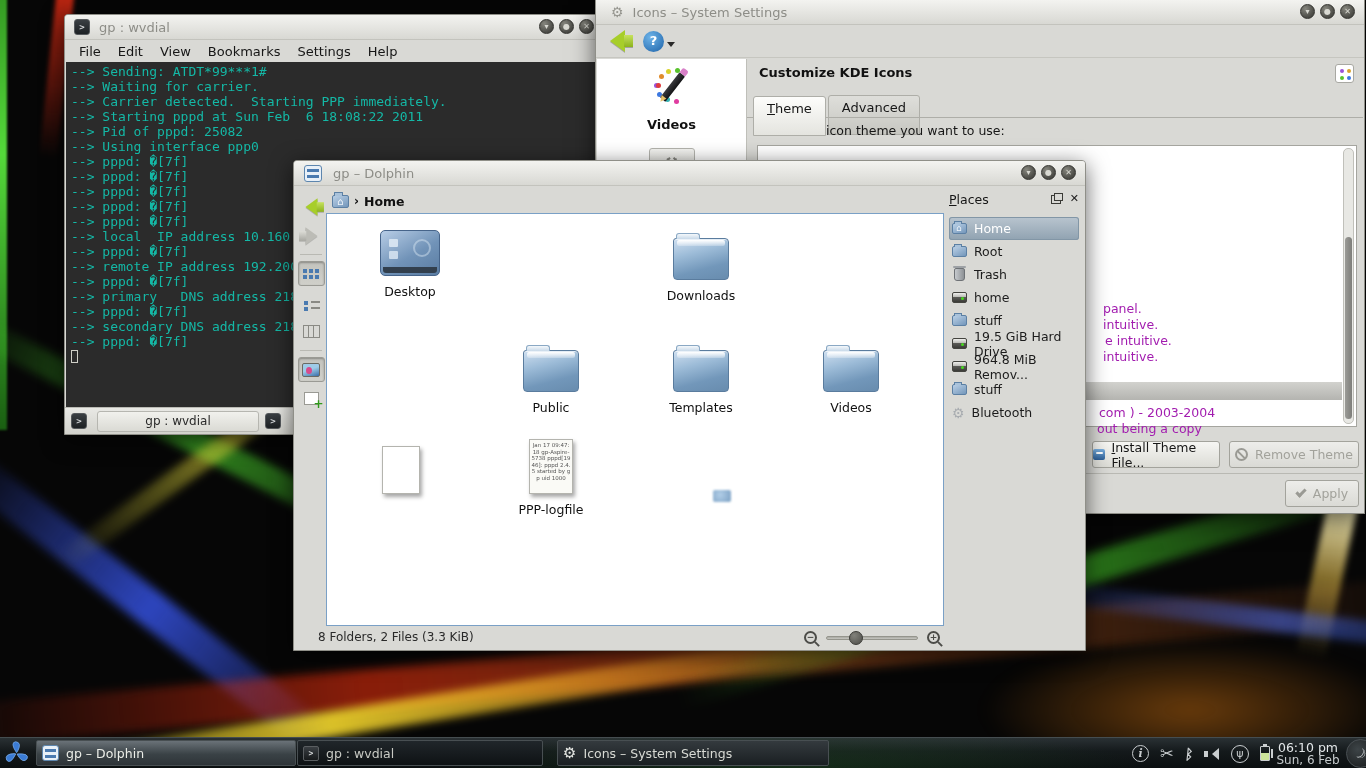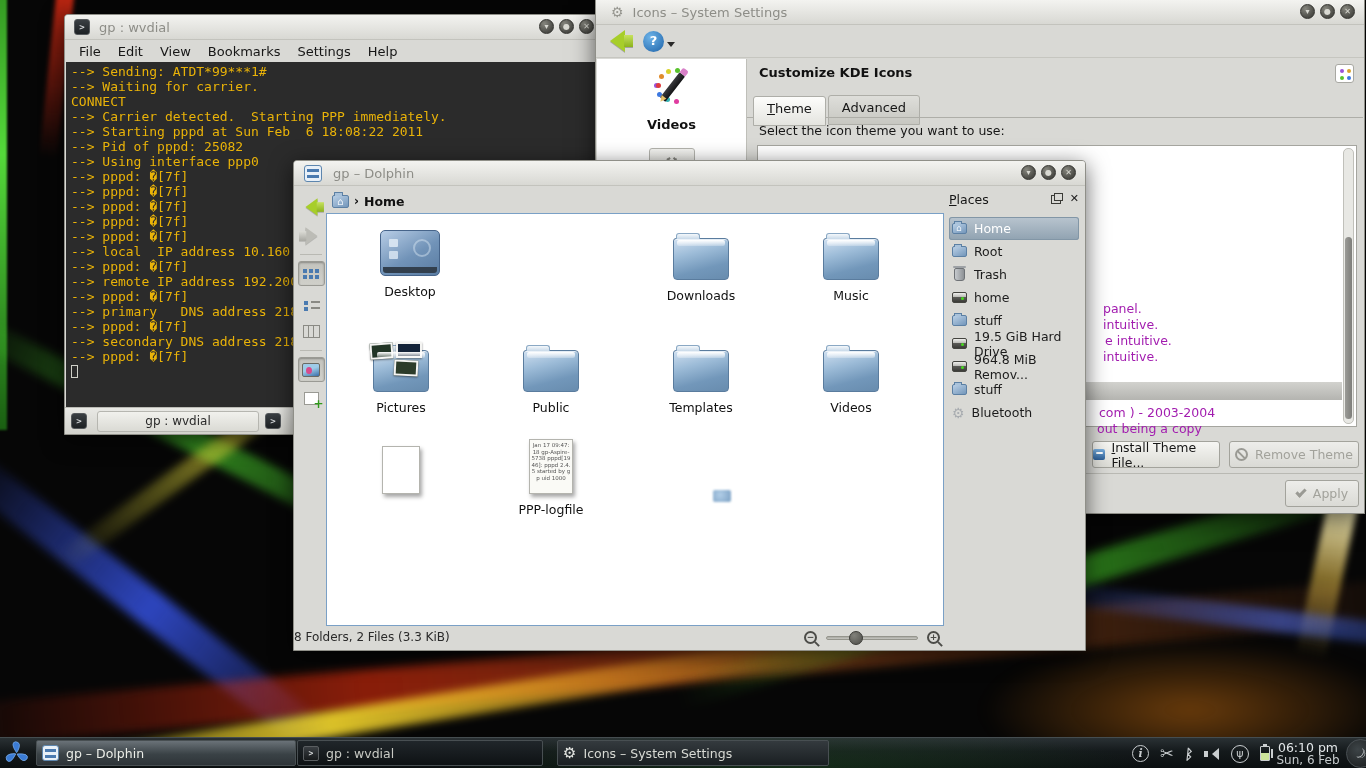--- a/index.html
+++ b/index.html
@@ -32,21 +32,21 @@
         background:radial-gradient(circle at 35% 30%,#87877f,#4e4e49 65%,#3e3e3a);
         font-size:8px;line-height:13px;text-align:center;}
 
   
   #term{left:64px;top:14px;width:540px;height:421px;z-index:1;}
   .menubar{height:22px;display:flex;align-items:center;gap:17px;padding-left:14px;background:#d9d9d5;font-size:13px;color:#161616;}
   .menubar span{cursor:default;}
   .kicon{width:16px;height:16px;border-radius:3px;background:linear-gradient(#3a3f43,#1d2124);border:1px solid #55595c;
          color:#d7dadc;font:bold 9px/14px "DejaVu Sans Mono",monospace;text-align:center;margin-left:9px;flex:0 0 auto;}
   .screen{position:absolute;left:1px;right:1px;top:47px;bottom:27px;background:#2b2b2b;padding:2px 5px;overflow:hidden;}
-  .tline{white-space:pre;font:13px/15px "DejaVu Sans Mono",monospace;color:#eab308;}
+  .tline{white-space:pre;font:13px/15px "DejaVu Sans Mono",monospace;color:#14b8a6;}
   .cursor{display:inline-block;width:7px;height:13px;border:1px solid #cfcfc7;margin-top:1px;}
   .tabbar{position:absolute;left:0;right:0;bottom:0;height:27px;background:linear-gradient(#e9e9e5,#d2d2cc);
           border-top:1px solid #bbbbb5;display:flex;align-items:center;}
   .ttab{margin-left:10px;width:162px;height:21px;background:linear-gradient(#f1f1ed,#dadad4);border:1px solid #b6b6b0;
         border-radius:3px;display:flex;align-items:center;justify-content:center;gap:6px;font-size:12px;color:#2a2a2a;}
   .ttab .kicon,.tabbar>.kicon{margin-left:6px;}
 
   
   #syss{left:595px;top:0;width:770px;height:514px;z-index:2;border-top:none;border-radius:0;}
   .gear-glyph{font-size:14px;color:#96968f;margin-left:15px;}
@@ -68,21 +68,21 @@
         box-shadow:3px -9px 0 #e08c2c, 10px -14px 0 #d8d22c, 19px -15px 0 #58c22c, -2px 0px 0 #9a52d8, 1px 9px 0 #3c78e0, 9px 14px 0 #34b4b4, 18px 16px 0 #e03ca0;}
   .slabel{font-weight:bold;font-size:13px;color:#111;margin-top:8px;}
   .hwicon{width:46px;height:30px;margin:16px auto 0;border:1px solid #b4b4ae;border-radius:3px;
           background:linear-gradient(#f4f4f1,#d4d4cf);color:#84847e;font-size:15px;line-height:28px;}
   .scontent{position:relative;flex:1;}
   .shead{position:absolute;left:12px;top:6px;font-size:13px;font-weight:bold;color:#111;}
   .gridicon{position:absolute;right:9px;top:5px;width:19px;height:19px;background:#fff;border:1px solid #a8a8a2;border-radius:3px;}
   .gridicon i{position:absolute;left:4px;top:4px;width:4px;height:4px;border-radius:50%;background:#9a52d8;
               box-shadow:7px 0 0 #d8a22c, 0 7px 0 #58c22c, 7px 7px 0 #3c78e0;}
   .tabs{position:absolute;left:6px;top:36px;display:flex;align-items:flex-end;}
-  .tab{font-size:13px;color:#161616;padding:4px 13px 9px;border:1px solid #aeaea8;border-radius:3px 3px 0 0;position:relative;}
+  .tab{font-size:13px;color:#161616;padding:4px 13px 19px;border:1px solid #aeaea8;border-radius:3px 3px 0 0;position:relative;}
   .tab.active{background:linear-gradient(#fdfdfb,#e4e4df);z-index:2;margin-bottom:-1px;}
   .tab.idle{background:linear-gradient(#dededa,#c7c7c1);margin-left:2px;}
   .tab.active::first-letter,.acc::first-letter{text-decoration:underline;}
   .tpanel-line{position:absolute;left:0;right:0;top:58px;border-top:1px solid #aeaea8;}
   .sellabel{position:absolute;left:12px;top:64px;font-size:12.5px;color:#161616;}
   .themelist{position:absolute;left:10px;right:6px;top:86px;height:282px;background:#fff;border:1px solid #a5a59f;}
   .frag{position:absolute;left:345px;font-size:12.5px;color:#a21caf;white-space:nowrap;}
   .selrow{position:absolute;left:1px;right:14px;top:236px;height:18px;background:linear-gradient(#d2d2ce,#b4b4b0);}
   .vscroll{position:absolute;right:2px;top:2px;bottom:2px;width:11px;background:#e8e8e4;border:1px solid #c0c0ba;border-radius:5px;}
   .vthumb{position:absolute;left:1px;right:1px;top:88px;height:182px;border-radius:5px;background:linear-gradient(90deg,#9c9c98,#7e7e7a);}
@@ -142,21 +142,21 @@
   .pi2{left:22px;top:-9px;width:26px;height:16px;background:#14243a;}
   .pi3{left:20px;top:9px;width:24px;height:16px;background:#2c3c2a;transform:rotate(3deg);}
   .page{width:38px;height:48px;background:#fff;border:1px solid #b4b4ae;box-shadow:2px 3px 4px rgba(0,0,0,.35);}
   .textpage{width:44px;height:55px;background:#fafaf6;border:1px solid #b4b4ae;box-shadow:2px 3px 4px rgba(0,0,0,.35);
             font-size:5.5px;line-height:6.5px;color:#555;padding:2px 1px;overflow:hidden;word-break:break-all;text-align:center;}
   .sel-label{display:inline-block;border:1px solid #6fa0d0;background:#ddeaf7;border-radius:4px;padding:1px 4px;
              font-size:11.5px;line-height:15px;color:#111;margin-top:6px;}
   .smudge{position:absolute;left:386px;top:276px;width:18px;height:12px;border-radius:2px;
           background:radial-gradient(circle at 40% 40%,#9ec2e2,#5a88b4);filter:blur(1px);opacity:.8;}
   .dstatus{position:absolute;left:0;right:0;bottom:0;height:26px;display:flex;align-items:center;}
-  .dstatus .stext{font-size:12px;color:#2a2a2a;margin-left:0;}
+  .dstatus .stext{font-size:12px;color:#2a2a2a;margin-left:24px;}
   .zoomctl{position:absolute;right:145px;top:7px;display:flex;align-items:center;gap:9px;}
   .mag{width:13px;height:13px;border:2px solid #4c4c48;border-radius:50%;position:relative;color:#4c4c48;
        font:bold 9px/9px "DejaVu Sans",sans-serif;text-align:center;}
   .mag::after{content:"";position:absolute;width:6px;height:2px;background:#4c4c48;bottom:-3px;right:-5px;transform:rotate(45deg);}
   .sltrack{position:relative;width:92px;height:4px;background:linear-gradient(#a9a9a3,#c6c6c0);border:1px solid #95958d;border-radius:2px;}
   .slhandle{position:absolute;left:22px;top:-6px;width:14px;height:14px;border-radius:50%;border:1px solid #3b3b37;
             background:radial-gradient(circle at 35% 30%,#81817b,#4e4e49);}
   .places{position:absolute;left:655px;right:6px;top:28px;bottom:26px;}
   .phead{display:flex;align-items:center;height:20px;}
   .phead .ptitle{font-size:12.5px;color:#161616;}
@@ -245,21 +245,20 @@
       <span>File</span>
       <span>Edit</span>
       <span>View</span>
       <span>Bookmarks</span>
       <span>Settings</span>
       <span>Help</span>
     </div>
     <div class="screen">
       <div class="tline">--&gt; Sending: ATDT*99***1#</div>
       <div class="tline">--&gt; Waiting for carrier.</div>
-      <div class="tline">CONNECT</div>
       <div class="tline">--&gt; Carrier detected.  Starting PPP immediately.</div>
       <div class="tline">--&gt; Starting pppd at Sun Feb  6 18:08:22 2011</div>
       <div class="tline">--&gt; Pid of pppd: 25082</div>
       <div class="tline">--&gt; Using interface ppp0</div>
       <div class="tline">--&gt; pppd: �[7f]</div>
       <div class="tline">--&gt; pppd: �[7f]</div>
       <div class="tline">--&gt; pppd: �[7f]</div>
       <div class="tline">--&gt; pppd: �[7f]</div>
       <div class="tline">--&gt; pppd: �[7f]</div>
       <div class="tline">--&gt; local  IP address 10.160.35.</div>
@@ -412,37 +411,21 @@
             </div>
           </div>
         <div class="ilabel">Desktop</div>
       </div>
       <div class="cell" style="left:300px;top:8px;">
         <div class="islot">
             <div class="bfold"></div>
           </div>
         <div class="ilabel">Downloads</div>
       </div>
-      <div class="cell" style="left:450px;top:8px;">
-        <div class="islot">
-            <div class="bfold"></div>
-          </div>
-        <div class="ilabel">Music</div>
-      </div>
-
-      <div class="cell" style="left:0;top:120px;">
-        <div class="islot">
-            <div class="bfold">
-          <span class="thumb pi1"></span>
-              <span class="thumb pi2"></span>
-              <span class="thumb pi3"></span>
-            </div>
-          </div>
-        <div class="ilabel">Pictures</div>
-      </div>
+
       <div class="cell" style="left:150px;top:120px;">
         <div class="islot">
             <div class="bfold"></div>
           </div>
         <div class="ilabel">Public</div>
       </div>
       <div class="cell" style="left:300px;top:120px;">
         <div class="islot">
             <div class="bfold"></div>
           </div>

